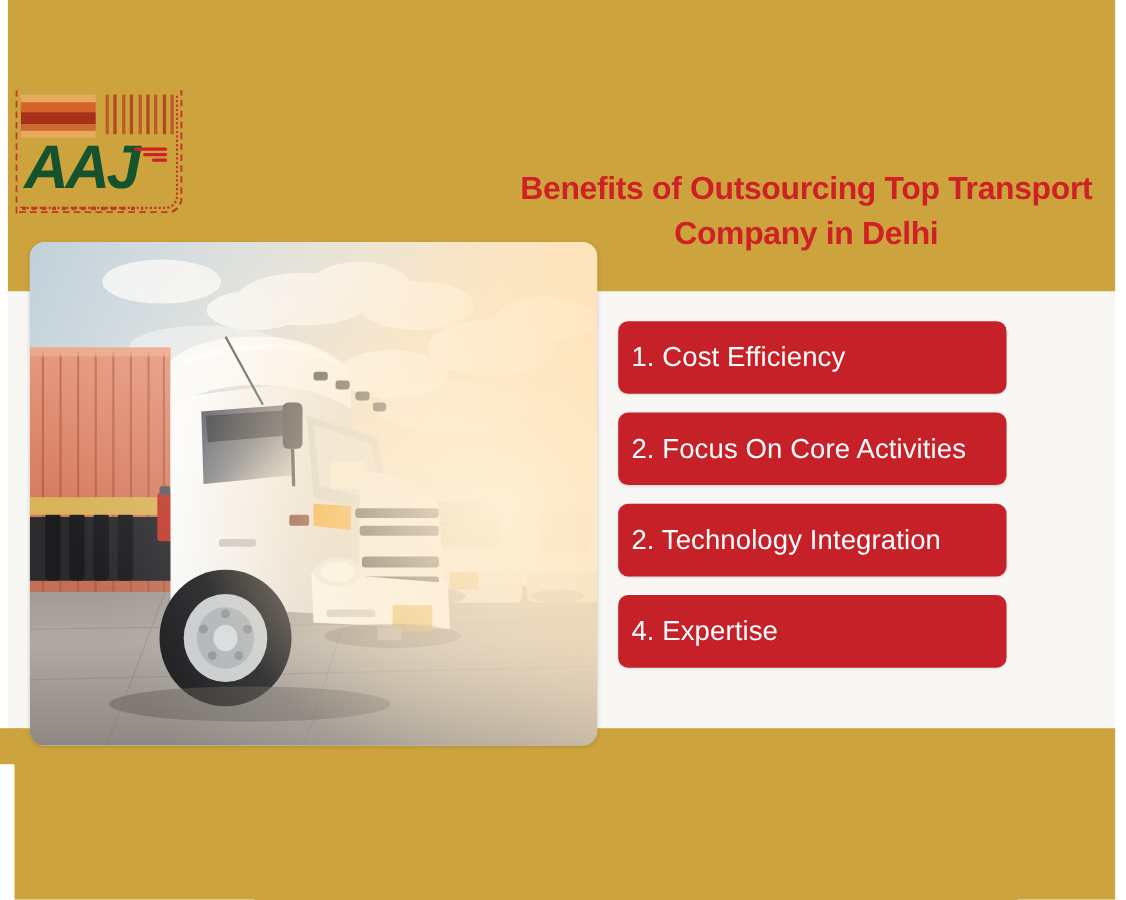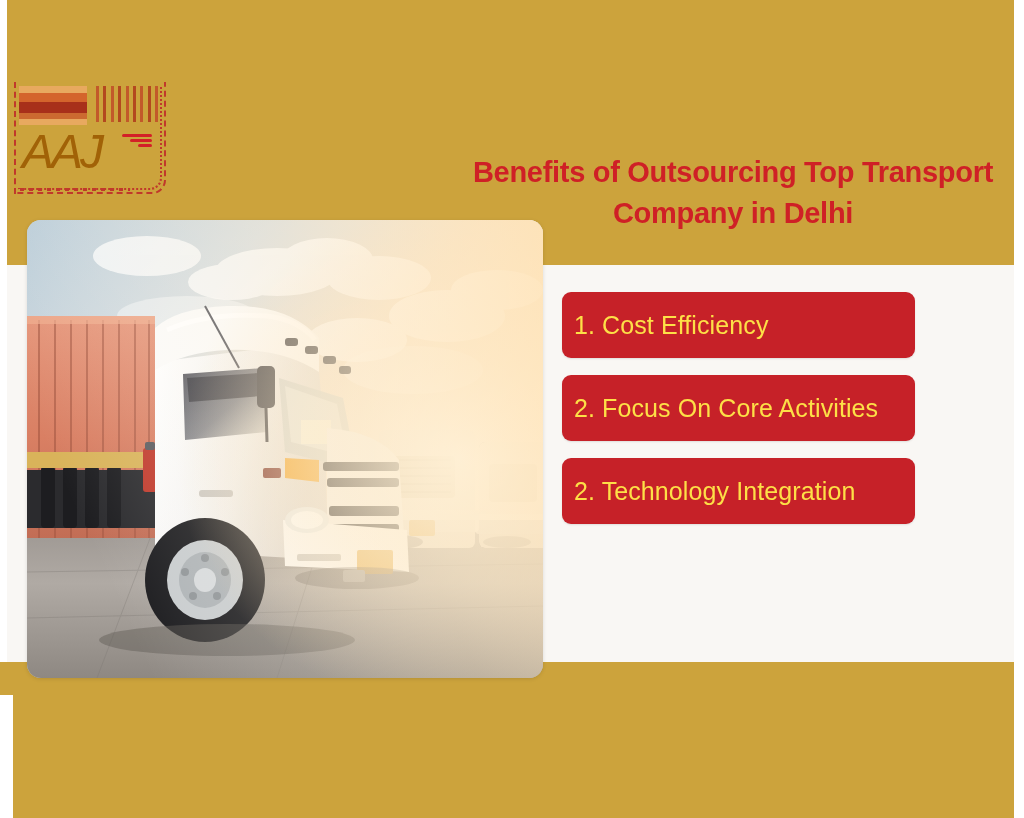--- a/index.html
+++ b/index.html
@@ -73,22 +73,22 @@
   .logo-ticks {
     position:absolute; left:82px; top:4px; width:62px; height:36px;
     display:flex; justify-content:space-between; align-items:flex-start;
   }
   .logo-ticks i {
     display:block; width:3px; height:36px; background:#c2592a;
   }
   .logo-ticks i:nth-child(2n) { background:#b3481f; }
   .logo-word {
     position:absolute; left:8px; top:42px; width:140px; height:56px;
-    font-size:48px; font-weight:400; font-style:italic;
-    color:#a16207; letter-spacing:-3px; line-height:56px;
+    font-size:56px; font-weight:700; font-style:italic;
+    color:#14532d; letter-spacing:-3px; line-height:56px;
     white-space:nowrap;
   }
   .logo-speed {
     position:absolute; left:104px; top:52px; width:34px; height:14px;
   }
   .logo-speed span {
     position:absolute; right:0; height:3px; background:#d32027;
     border-radius:2px;
   }
   .logo-speed span:nth-child(1){ top:0px; width:30px; }
@@ -126,21 +126,21 @@
     width:353px; height:66px;
     background:#c62128;
     border-radius:9px;
     margin-bottom:17px;
     display:flex; align-items:center;
     padding-left:12px;
     box-shadow:0 1px 2px rgba(0,0,0,0.10);
   }
   .list-item:last-child { margin-bottom:0; }
   .list-item-label {
-    color:#fde047;
+    color:#ffffff;
     font-size:25px;
     font-weight:400;
     letter-spacing:0.1px;
     white-space:nowrap;
   }
 </style>
 </head>
 <body>
 
 <div id="canvas">
@@ -375,15 +375,18 @@
   <div class="list">
     <div class="list-item">
       <span class="list-item-label">1. Cost Efficiency</span>
     </div>
     <div class="list-item">
       <span class="list-item-label">2. Focus On Core Activities</span>
     </div>
     <div class="list-item">
       <span class="list-item-label">2. Technology Integration</span>
     </div>
+    <div class="list-item">
+      <span class="list-item-label">4. Expertise</span>
+    </div>
   </div>
 
 </div>
 
 </body></html>

